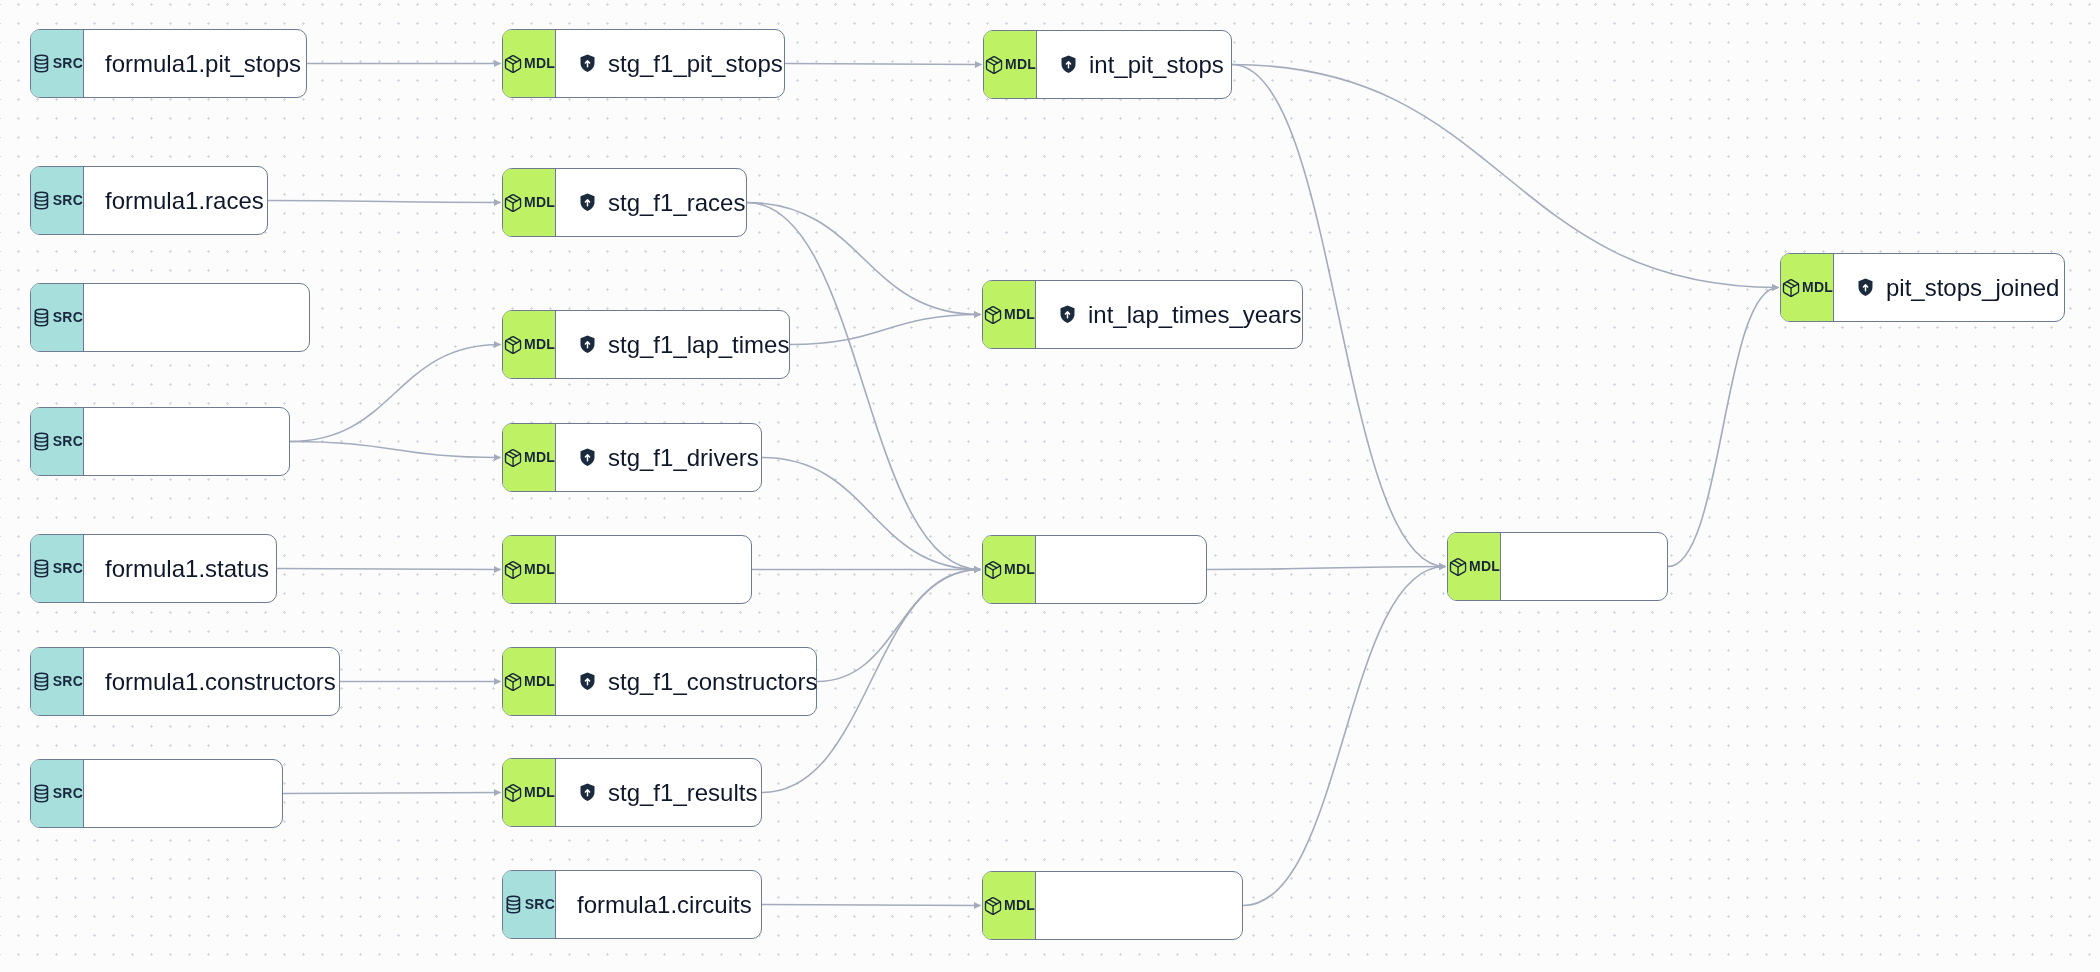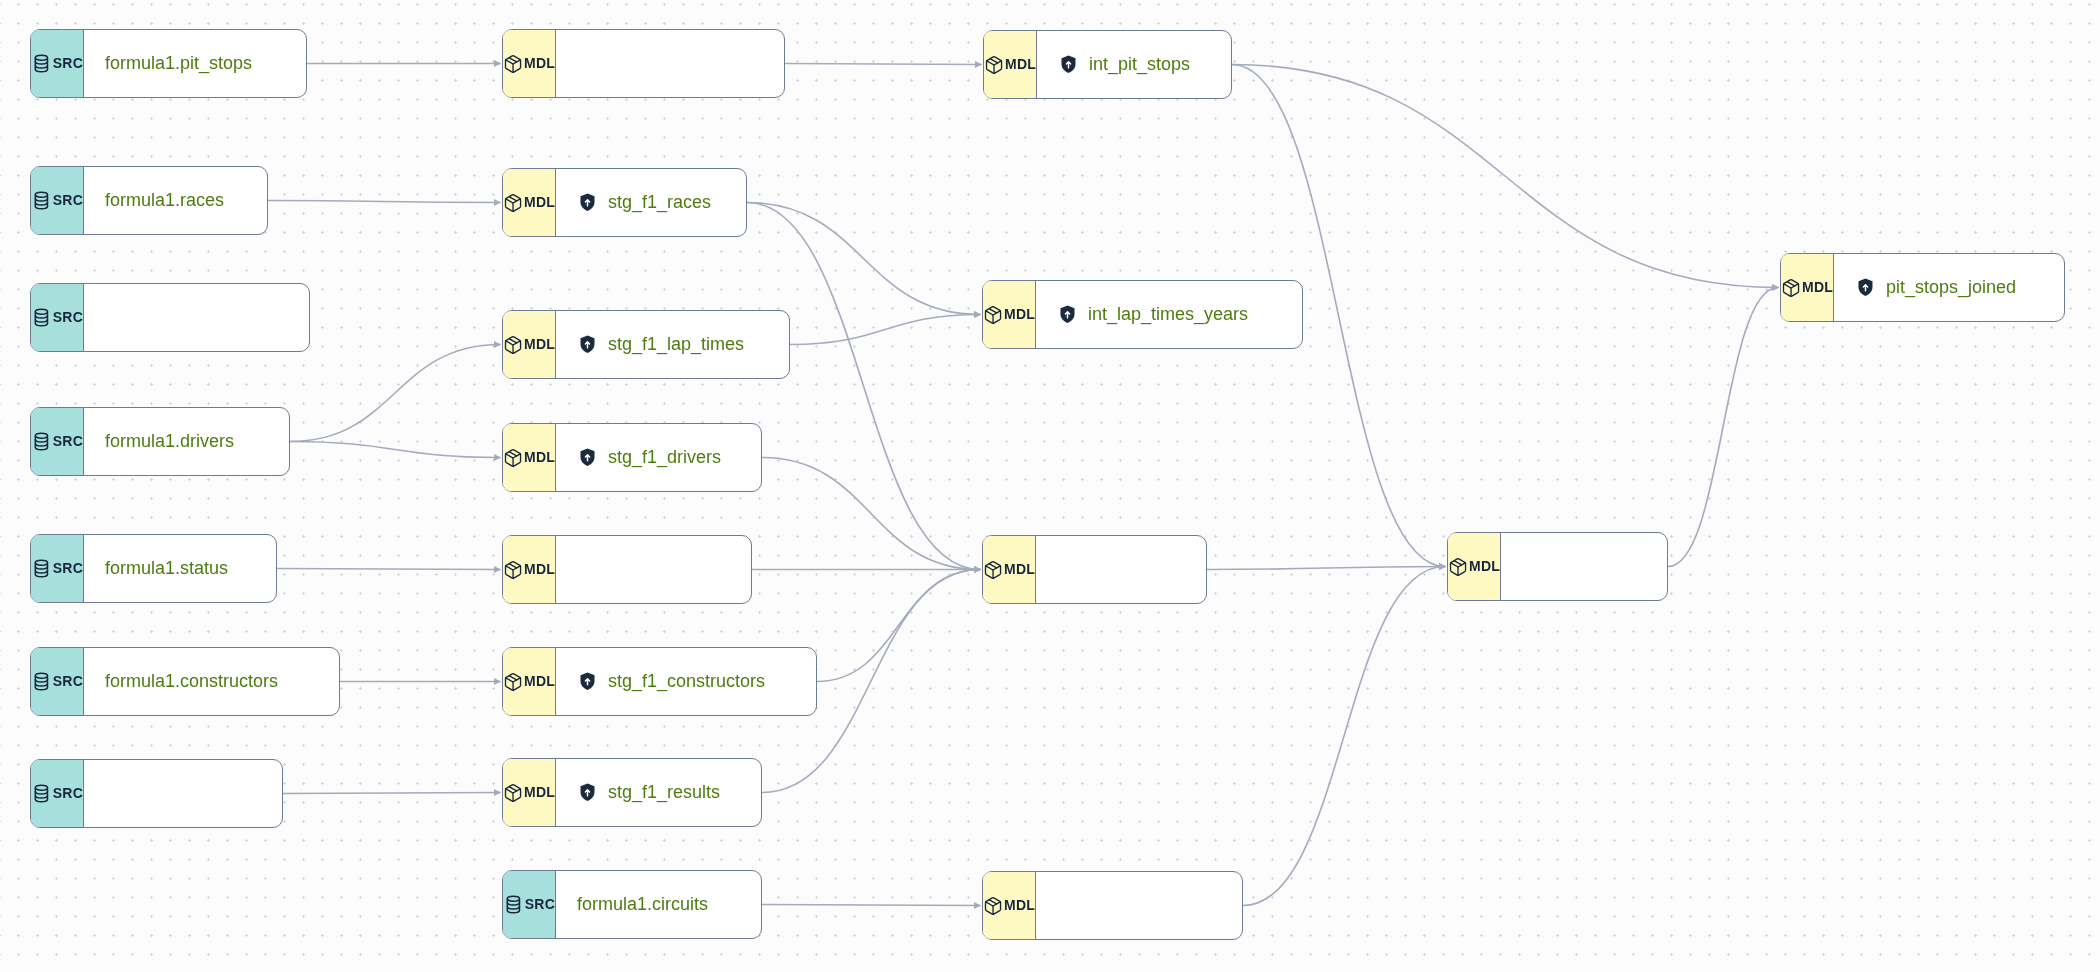--- a/index.html
+++ b/index.html
@@ -16,24 +16,24 @@
     position:absolute;display:flex;align-items:stretch;box-sizing:border-box;
     background:#ffffff;border:1.6px solid #6e7a92;border-radius:10px;
     cursor:pointer;
   }
   .badge{
     flex:0 0 52px;width:52px;display:flex;flex-direction:row;align-items:center;
     justify-content:center;gap:1px;border-right:1.6px solid #6e7a92;
     border-radius:8px 0 0 8px;
   }
   .badge.src{background:#a7dfdd;}
-  .badge.mdl{background:#fef9c3;text-align:right;}
+  .badge.mdl{background:#bef264;text-align:right;}
   .badge .blabel{font-size:14px;font-weight:700;color:#17263c;line-height:1.1;letter-spacing:.2px;}
   .nbody{flex:1;display:flex;align-items:center;padding:0 20px 0 21px;gap:10px;}
-  .nlabel{font-size:18px;color:#4d7c0f;white-space:nowrap;}
+  .nlabel{font-size:24px;color:#0f172a;white-space:nowrap;}
   .ticon{display:block;}
 </style>
 </head>
 <body>
 
 <div class="canvas">
   <svg class="edges" xmlns="http://www.w3.org/2000/svg">
     <defs>
       <marker id="arrow" markerWidth="9" markerHeight="8" refX="6" refY="3.5" orient="auto" markerUnits="userSpaceOnUse">
         <path d="M0 0 L7 3.5 L0 7 Z" fill="#a4abbc"></path>
@@ -110,23 +110,20 @@
         <div class="badge src">
           <svg class="ticon" width="27" height="27" viewBox="0 0 24 24" fill="none" stroke="#17263c" stroke-width="1.7" stroke-linecap="round">
             <ellipse cx="12" cy="5.4" rx="7" ry="2.9"></ellipse>
             <path d="M5 5.4 v13.2 M19 5.4 v13.2"></path>
             <path d="M5 9.8 a7 2.9 0 0 0 14 0"></path>
             <path d="M5 14.2 a7 2.9 0 0 0 14 0"></path>
             <path d="M5 18.6 a7 2.9 0 0 0 14 0"></path>
           </svg>
           <span class="blabel">SRC</span>
         </div>
-        <div class="nbody">
-          <span class="nlabel">formula1.drivers</span>
-        </div>
       </div>
       <div class="node" style="left: 30px; top: 534px; width: 247px; height: 69px;">
         <div class="badge src">
           <svg class="ticon" width="27" height="27" viewBox="0 0 24 24" fill="none" stroke="#17263c" stroke-width="1.7" stroke-linecap="round">
             <ellipse cx="12" cy="5.4" rx="7" ry="2.9"></ellipse>
             <path d="M5 5.4 v13.2 M19 5.4 v13.2"></path>
             <path d="M5 9.8 a7 2.9 0 0 0 14 0"></path>
             <path d="M5 14.2 a7 2.9 0 0 0 14 0"></path>
             <path d="M5 18.6 a7 2.9 0 0 0 14 0"></path>
           </svg>
@@ -180,20 +177,27 @@
       </div>
       <div class="node" style="left: 502px; top: 29px; width: 283px; height: 69px;">
         <div class="badge mdl">
           <svg class="ticon" width="28" height="28" viewBox="0 0 24 24" fill="none" stroke="#17263c" stroke-width="1.6" stroke-linecap="round" stroke-linejoin="round">
             <path d="M21 16V8a1.8 1.8 0 0 0-.9-1.56l-7.2-4.1a1.8 1.8 0 0 0-1.8 0l-7.2 4.1A1.8 1.8 0 0 0 3 8v8a1.8 1.8 0 0 0 .9 1.56l7.2 4.1a1.8 1.8 0 0 0 1.8 0l7.2-4.1A1.8 1.8 0 0 0 21 16z"></path>
             <path d="M3.3 7 L12 12 L20.7 7"></path>
             <path d="M12 21.9 V12"></path>
             <path d="M7.6 4.6 L16.4 9.5"></path>
           </svg>
           <span class="blabel">MDL</span>
+        </div>
+        <div class="nbody">
+          <svg class="ticon" width="21" height="21" viewBox="0 0 24 24">
+            <path d="M12 1.8 L20 4.8 V11.2 C20 16.6 16.6 19.9 12 21.8 C7.4 19.9 4 16.6 4 11.2 V4.8 Z" fill="#1b2a3d"></path>
+            <path d="M12 15.6 V9.4 M9.6 11.4 L12 8.8 L14.4 11.4" fill="none" stroke="#ffffff" stroke-width="1.7" stroke-linecap="round" stroke-linejoin="round"></path>
+          </svg>
+          <span class="nlabel">stg_f1_pit_stops</span>
         </div>
       </div>
       <div class="node" style="left: 502px; top: 168px; width: 245px; height: 69px;">
         <div class="badge mdl">
           <svg class="ticon" width="28" height="28" viewBox="0 0 24 24" fill="none" stroke="#17263c" stroke-width="1.6" stroke-linecap="round" stroke-linejoin="round">
             <path d="M21 16V8a1.8 1.8 0 0 0-.9-1.56l-7.2-4.1a1.8 1.8 0 0 0-1.8 0l-7.2 4.1A1.8 1.8 0 0 0 3 8v8a1.8 1.8 0 0 0 .9 1.56l7.2 4.1a1.8 1.8 0 0 0 1.8 0l7.2-4.1A1.8 1.8 0 0 0 21 16z"></path>
             <path d="M3.3 7 L12 12 L20.7 7"></path>
             <path d="M12 21.9 V12"></path>
             <path d="M7.6 4.6 L16.4 9.5"></path>
           </svg>

